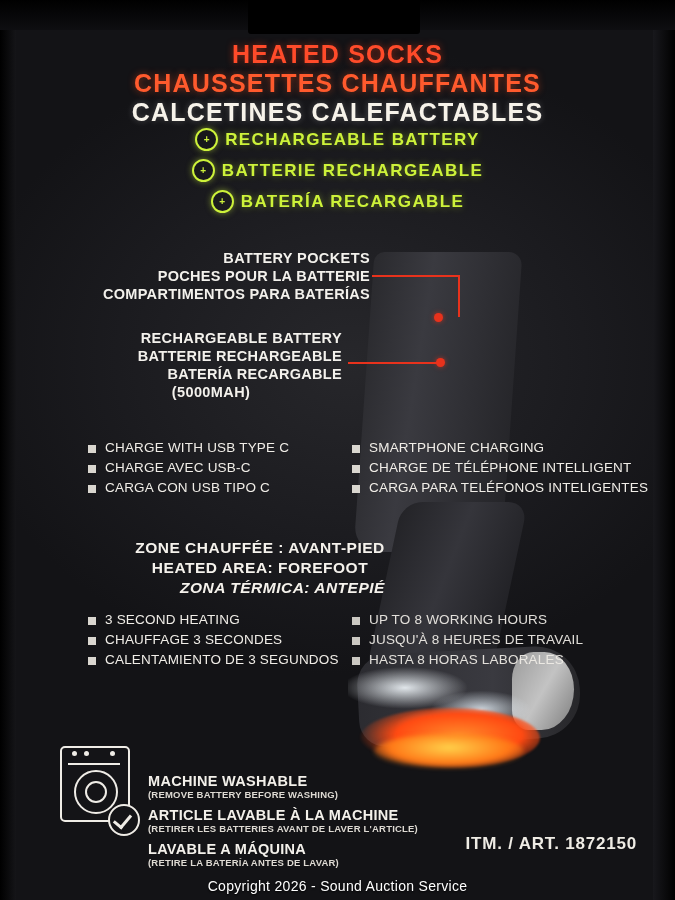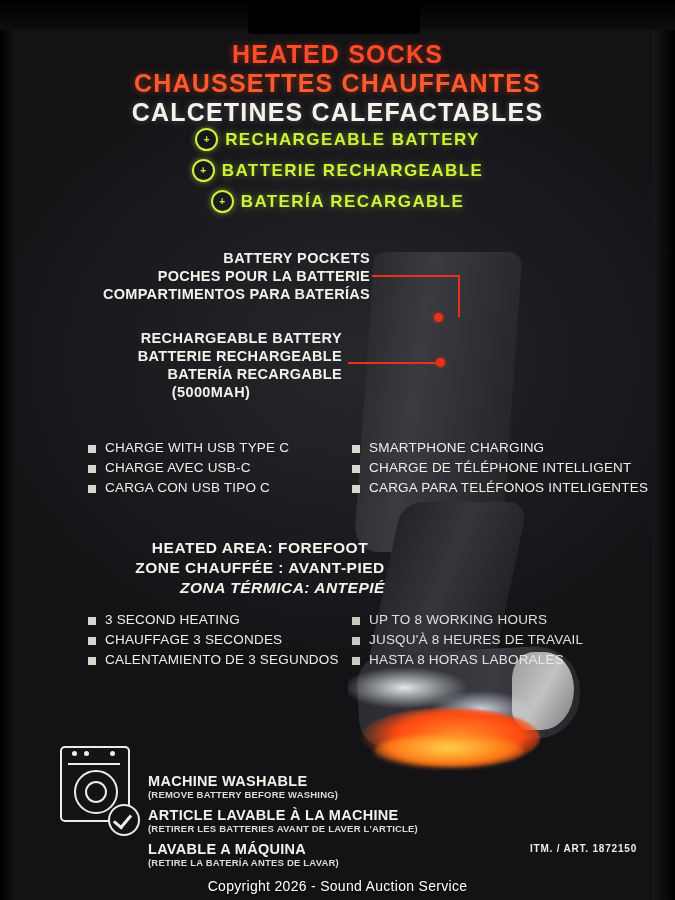--- a/index.html
+++ b/index.html
@@ -313,21 +313,21 @@
     color: #dedad3;
     letter-spacing: .2px;
     margin-bottom: 7px;
     white-space: nowrap;
   }
 
   
   .itm {
     position: absolute;
     right: 38px; bottom: 46px;
-    font-size: 10px;
+    font-size: 17px;
     font-weight: bold;
     letter-spacing: .8px;
     color: #efece5;
   }
 
   
   .watermark {
     position: absolute;
     left: 0; bottom: 6px;
     width: 675px;
@@ -421,22 +421,22 @@
       <span class="bsq"></span>
       <span class="btxt">CHARGE DE TÉLÉPHONE INTELLIGENT</span>
     </div>
     <div class="bullet-row">
       <span class="bsq"></span>
       <span class="btxt">CARGA PARA TELÉFONOS INTELIGENTES</span>
     </div>
   </div>
 
   <div class="heated">
+    <div>ZONE CHAUFFÉE : AVANT-PIED</div>
     <div>HEATED AREA: FOREFOOT</div>
-    <div>ZONE CHAUFFÉE : AVANT-PIED</div>
     <div class="it">ZONA TÉRMICA: ANTEPIÉ</div>
   </div>
 
   <div class="bullets" style="left:88px; top:612px;">
     <div class="bullet-row">
       <span class="bsq"></span>
       <span class="btxt">3 SECOND HEATING</span>
     </div>
     <div class="bullet-row">
       <span class="bsq"></span>

